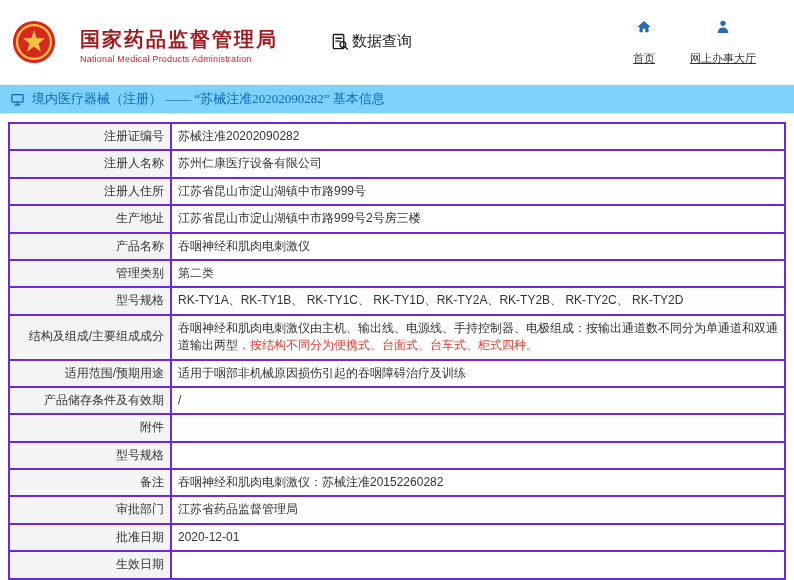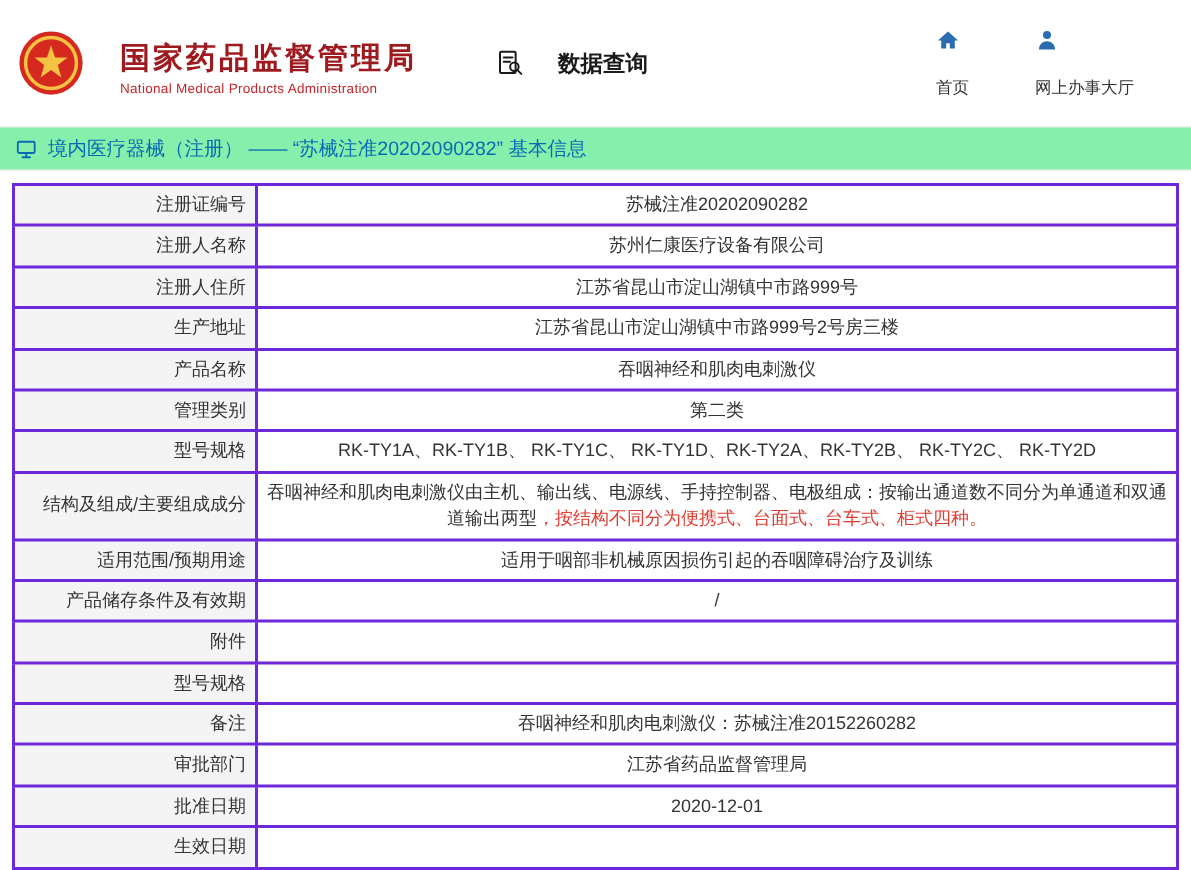--- a/index.html
+++ b/index.html
@@ -30,52 +30,55 @@
     line-height: 1.1;
   }
   .brand-en {
     font-size: 9px;
     color: #c5242a;
     margin-top: 4px;
     letter-spacing: .2px;
   }
   .query-title {
     display: flex;
-    align-items: center;
-    gap: 22px;
+    align-items: flex-start;
+    gap: 2px;
     margin-left: 52px;
     font-size: 15px;
-    font-weight: bold;
+    font-weight: normal;
     color: #1a1a1a;
   }
   .query-title svg { width: 20px; height: 20px; display: block; }
   .header-spacer { flex: 1; }
   .nav-item {
     display: flex;
     flex-direction: column;
+    align-items: center;
     gap: 16px;
     font-size: 11px;
     color: #333;
     margin-right: 26px;
     cursor: pointer;
     min-width: 40px;
+    text-decoration: underline;
   }
   .nav-item svg { width: 16px; height: 16px; display: block; }
 
   
   .breadcrumb-bar {
-    background: #86efac;
+    background: #7dd3fc;
     border-top: 1px solid #ececec;
     border-bottom: 1px solid #ececec;
     padding: 5px 10px;
     display: flex;
     align-items: center;
     gap: 7px;
     color: #0a6bb5;
     font-size: 13px;
+    font-family: Liberation Serif, serif;
   }
   .breadcrumb-bar svg { width: 15px; height: 15px; display: block; }
 
   
   .info-table {
     border-collapse: collapse;
     width: 778px;
     margin: 8px;
     font-size: 12px;
     table-layout: fixed;
@@ -87,21 +90,21 @@
     vertical-align: middle;
   }
   .info-table th {
     background: #f4f4f4;
     width: 162px;
     text-align: right;
     font-weight: normal;
     color: #333;
   }
   .info-table td {
-    text-align: center;
+    text-align: left;
     color: #333;
     height: 15px;
     word-break: break-all;
   }
   .red-text { color: #e03c31; }
 </style>
 </head>
 <body>
 
 <div class="site-header">

